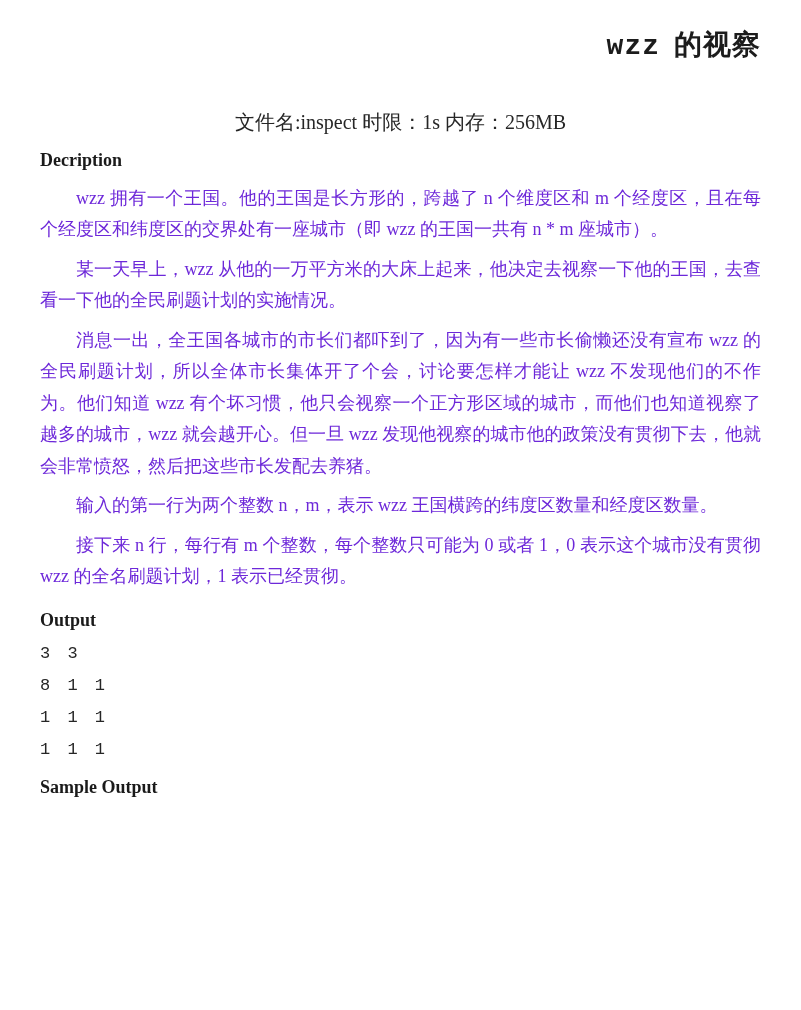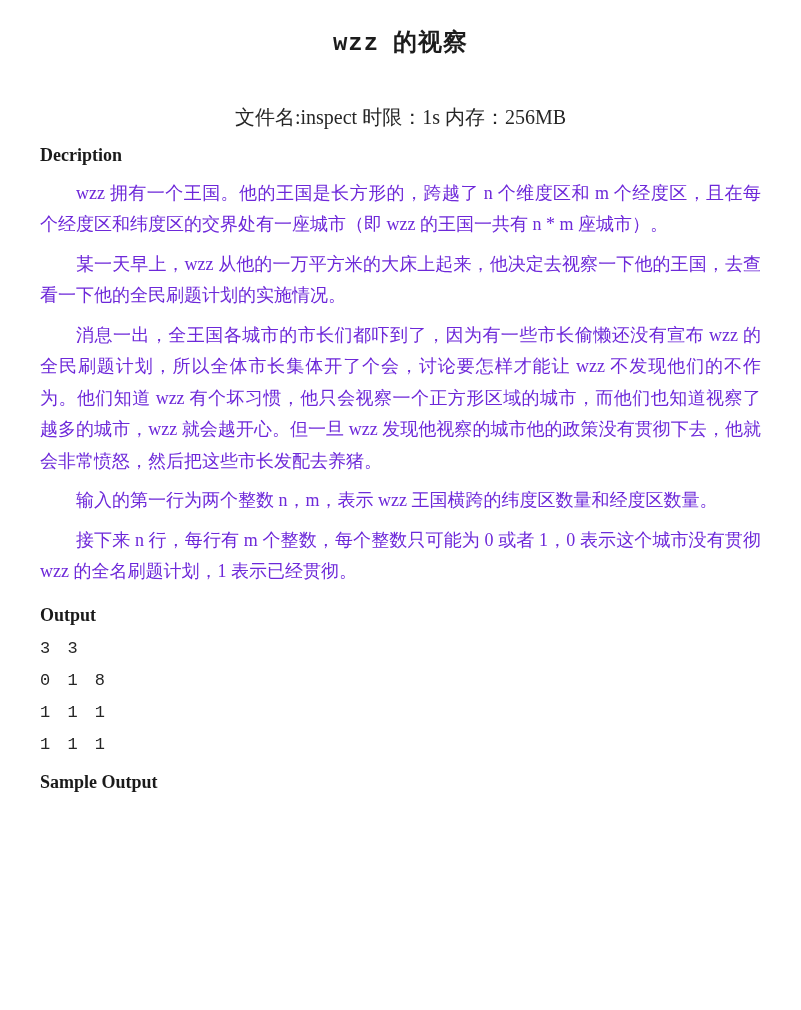--- a/index.html
+++ b/index.html
@@ -13,22 +13,22 @@
     color: #222222;
     overflow: hidden;
     font-family: "Liberation Serif", serif;
   }
   .doc {
     padding: 0 40px;
     box-sizing: border-box;
     width: 801px;
   }
   h1.title {
-    text-align: center;
-    font-size: 24px;
+    text-align: right;
+    font-size: 28px;
     line-height: 1.2;
     font-weight: 700;
     margin: 28px 0 0 0;
     letter-spacing: 1px;
     color: #1c1c1c;
   }
   .title-latin {
     font-family: "Liberation Mono", monospace;
     font-weight: 700;
     margin-right: 14px;
@@ -87,19 +87,19 @@
   <p class="body-para">wzz 拥有一个王国。他的王国是长方形的，跨越了 n 个维度区和 m 个经度区，且在每个经度区和纬度区的交界处有一座城市（即 wzz 的王国一共有 n * m 座城市）。</p>
   <p class="body-para">某一天早上，wzz 从他的一万平方米的大床上起来，他决定去视察一下他的王国，去查看一下他的全民刷题计划的实施情况。</p>
   <p class="body-para">消息一出，全王国各城市的市长们都吓到了，因为有一些市长偷懒还没有宣布 wzz 的全民刷题计划，所以全体市长集体开了个会，讨论要怎样才能让 wzz 不发现他们的不作为。他们知道 wzz 有个坏习惯，他只会视察一个正方形区域的城市，而他们也知道视察了越多的城市，wzz 就会越开心。但一旦 wzz 发现他视察的城市他的政策没有贯彻下去，他就会非常愤怒，然后把这些市长发配去养猪。</p>
 
   <p class="body-para">输入的第一行为两个整数 n，m，表示 wzz 王国横跨的纬度区数量和经度区数量。</p>
   <p class="body-para">接下来 n 行，每行有 m 个整数，每个整数只可能为 0 或者 1，0 表示这个城市没有贯彻 wzz 的全名刷题计划，1 表示已经贯彻。</p>
 
   <h2 class="section-heading">Output</h2>
 
   <p class="code-line">3 3</p>
-  <p class="code-line">0 1 8</p>
+  <p class="code-line">8 1 1</p>
   <p class="code-line">1 1 1</p>
   <p class="code-line">1 1 1</p>
 
   <h2 class="section-heading">Sample Output</h2>
 
 </main>
 
 </body></html>

